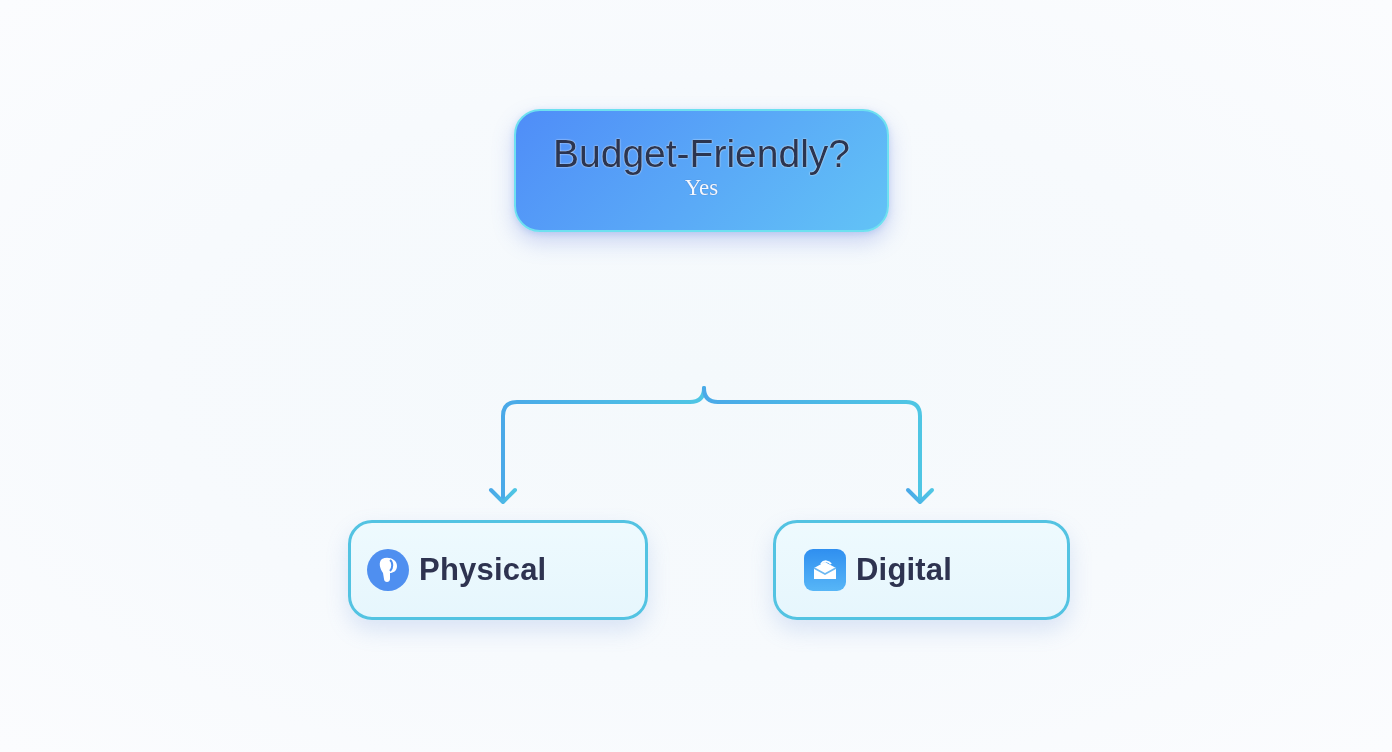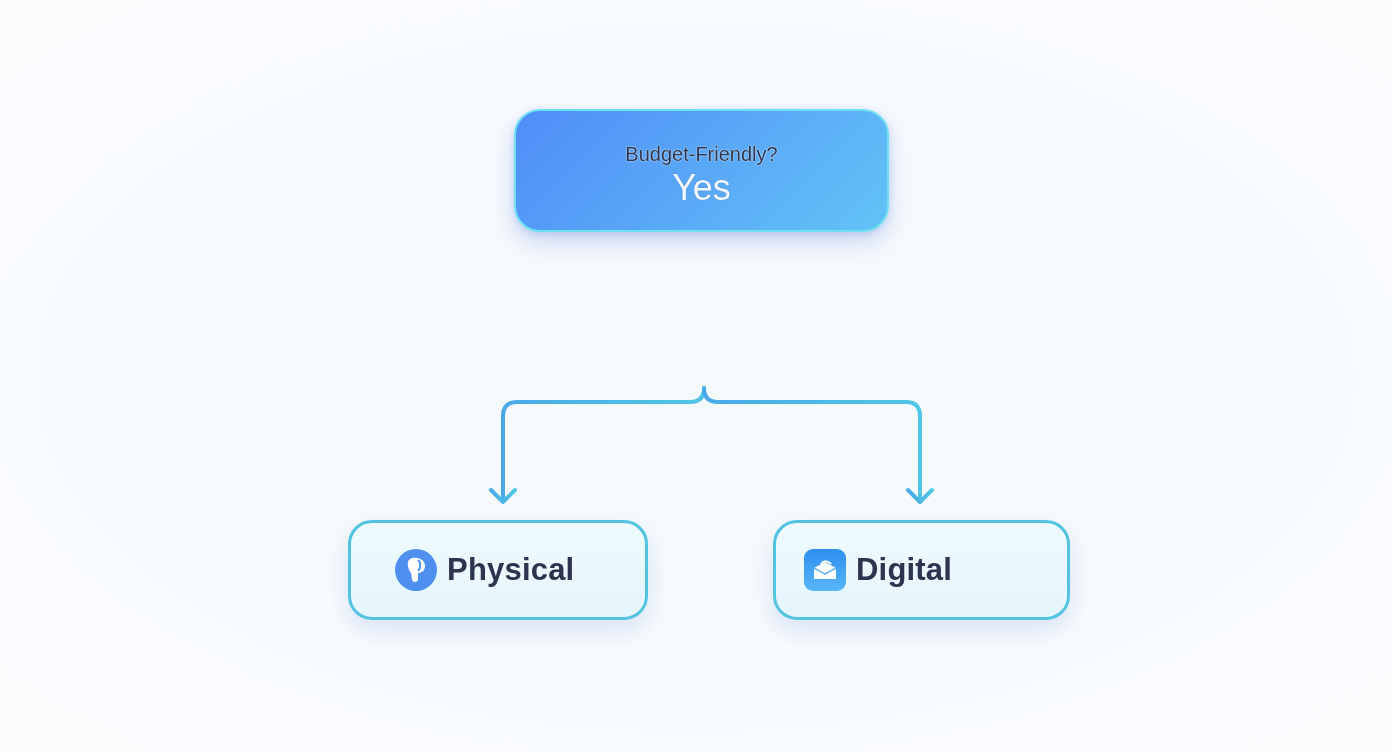--- a/index.html
+++ b/index.html
@@ -16,38 +16,39 @@
     position: absolute; left: 514px; top: 109px; width: 375px; height: 123px;
     box-sizing: border-box;
     border-radius: 26px;
     background: linear-gradient(135deg, #4f8df8 0%, #5aaaf7 55%, #62c3f6 100%);
     border: 2px solid #6ee0f0;
     box-shadow: 0 10px 22px rgba(90, 120, 220, 0.28), 0 2px 6px rgba(60, 110, 220, 0.18);
     display: flex; flex-direction: column; align-items: center; justify-content: center;
     text-align: center;
   }
   .node-root .q {
-    font-size: 20px; color: #2b3551; line-height: 34px;
+    font-size: 39px; color: #2b3551; line-height: 34px;
     text-shadow: 0 0 1px rgba(255,255,255,0.9), 0 0 2px rgba(255,255,255,0.6);
   }
   .node-root .a {
-    font-size: 36px; color: #f4f8ff; line-height: 34px;
+    font-size: 23px; color: #f4f8ff; line-height: 34px;
     text-shadow: 0 0 1px rgba(40,60,120,0.6);
+    font-family: Liberation Serif, serif;
   }
 
   .node-leaf {
     position: absolute; top: 520px; height: 100px;
     box-sizing: border-box;
     border-radius: 24px;
     background: linear-gradient(180deg, #eefafe 0%, #e6f6fd 100%);
     border: 3px solid #53c3e2;
     box-shadow: 0 10px 22px rgba(110, 150, 220, 0.22);
     display: flex; align-items: center;
   }
-  .node-leaf.physical { left: 348px; width: 300px; padding-left: 44px; }
+  .node-leaf.physical { left: 348px; width: 300px; padding-left: 16px; }
   .node-leaf.digital { left: 773px; width: 297px; padding-left: 28px; }
   .node-leaf .label {
     font-size: 31px; font-weight: bold; color: #2e3350; margin-left: 10px; letter-spacing: 0.2px;
   }
   .icon-physical {
     width: 42px; height: 42px; border-radius: 50%;
     background: #4f8ff0; display: flex; align-items: center; justify-content: center;
   }
   .icon-digital {
     width: 42px; height: 42px; border-radius: 9px;

